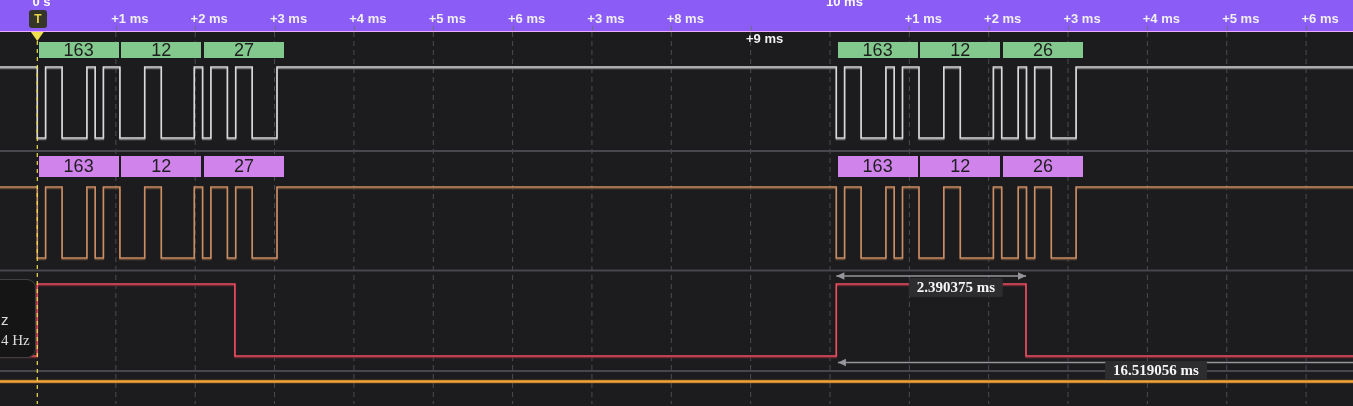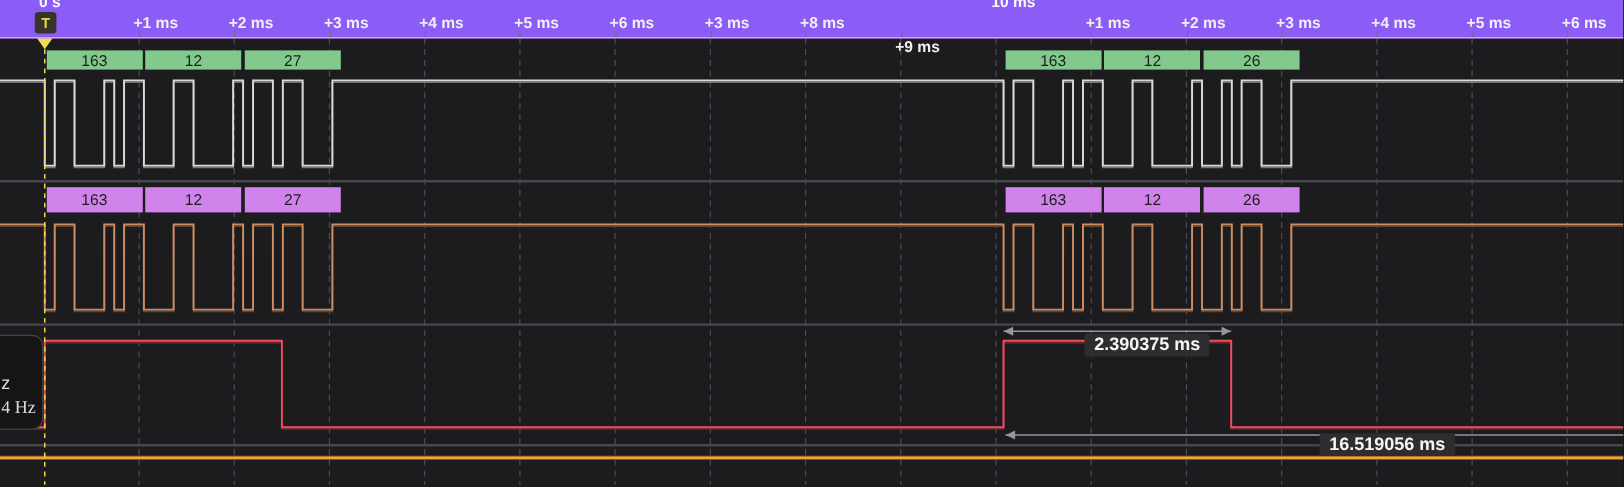--- a/index.html
+++ b/index.html
@@ -18,32 +18,32 @@
   }
   .anchor-label{
     position:absolute;top:-6px;font-size:13px;font-weight:bold;color:#fafafa;
     white-space:nowrap;z-index:5;
   }
   .htick{position:absolute;top:26px;width:1px;height:5px;background:#70707a;}
   #wave-svg{position:absolute;left:0;top:0;z-index:1;}
   .bars-layer{position:absolute;left:0;top:0;width:100%;height:100%;z-index:3;}
   .decode-bar{
     position:absolute;display:flex;align-items:center;justify-content:center;
-    font-size:13px;color:#1e1e1e;box-sizing:border-box;
+    font-size:18px;color:#1e1e1e;box-sizing:border-box;
   }
   .trigger-box{
     position:absolute;left:29px;top:10px;width:18px;height:18px;
     background:#35352a;border-radius:3px;color:#e9d54b;font-size:12px;
     font-weight:bold;display:flex;align-items:center;justify-content:center;
     z-index:6;
   }
   .mlabel{
     position:absolute;transform:translateX(-50%);
     background:#2d2d30;color:#f5f5f5;font-size:15px;font-weight:bold;
-    padding:1px 8px;border-radius:2px;white-space:nowrap;z-index:5;
+    padding:1px 8px;border-radius:2px;white-space:nowrap;z-index:5;font-family:Liberation Serif, serif;
   }
   .info-box{
     position:absolute;left:-22px;top:279px;width:58px;height:79px;
     background:#151516;border:1.5px solid #414144;border-radius:9px;
     z-index:5;box-sizing:border-box;overflow:hidden;
   }
   .info-box .line{
     position:absolute;left:22px;color:#dcdcdc;font-size:15px;white-space:nowrap;
   }
   .info-box .l0{top:31px;}

